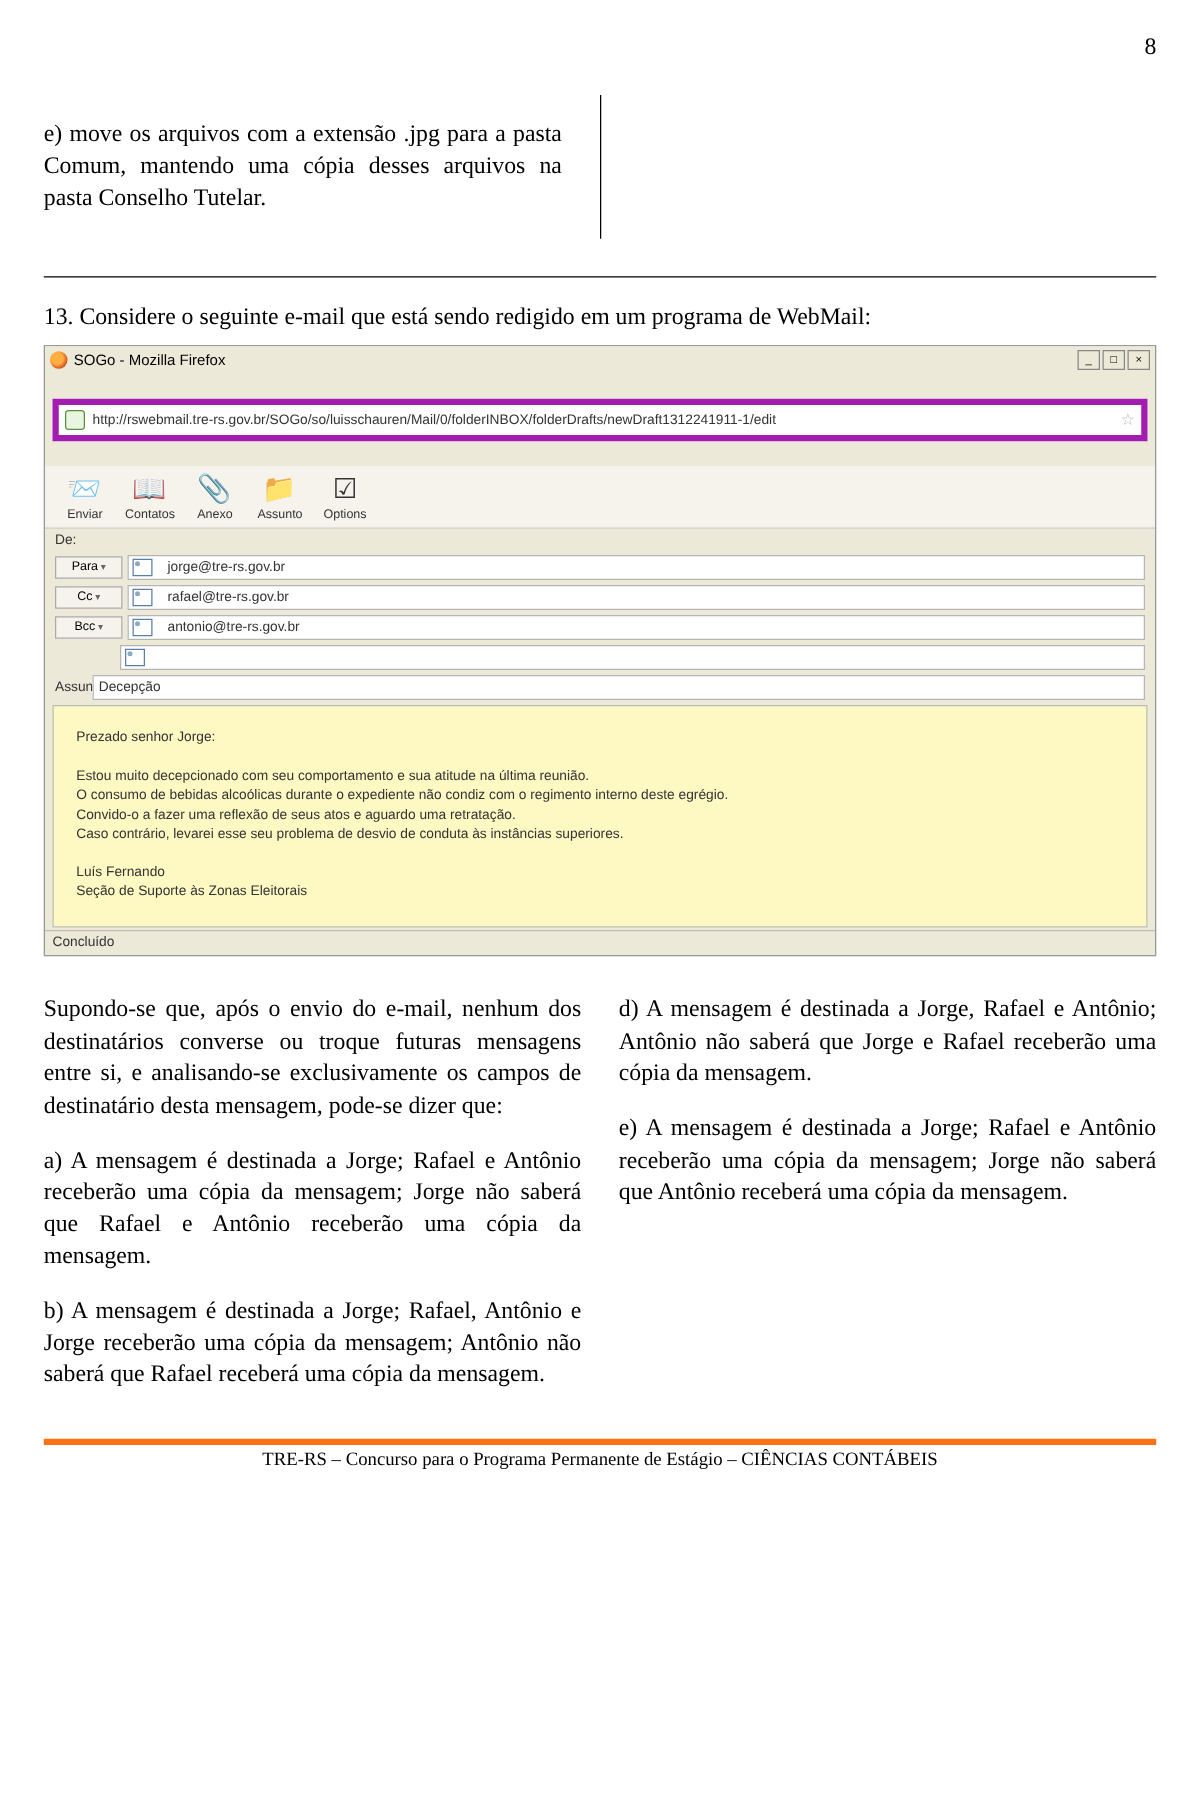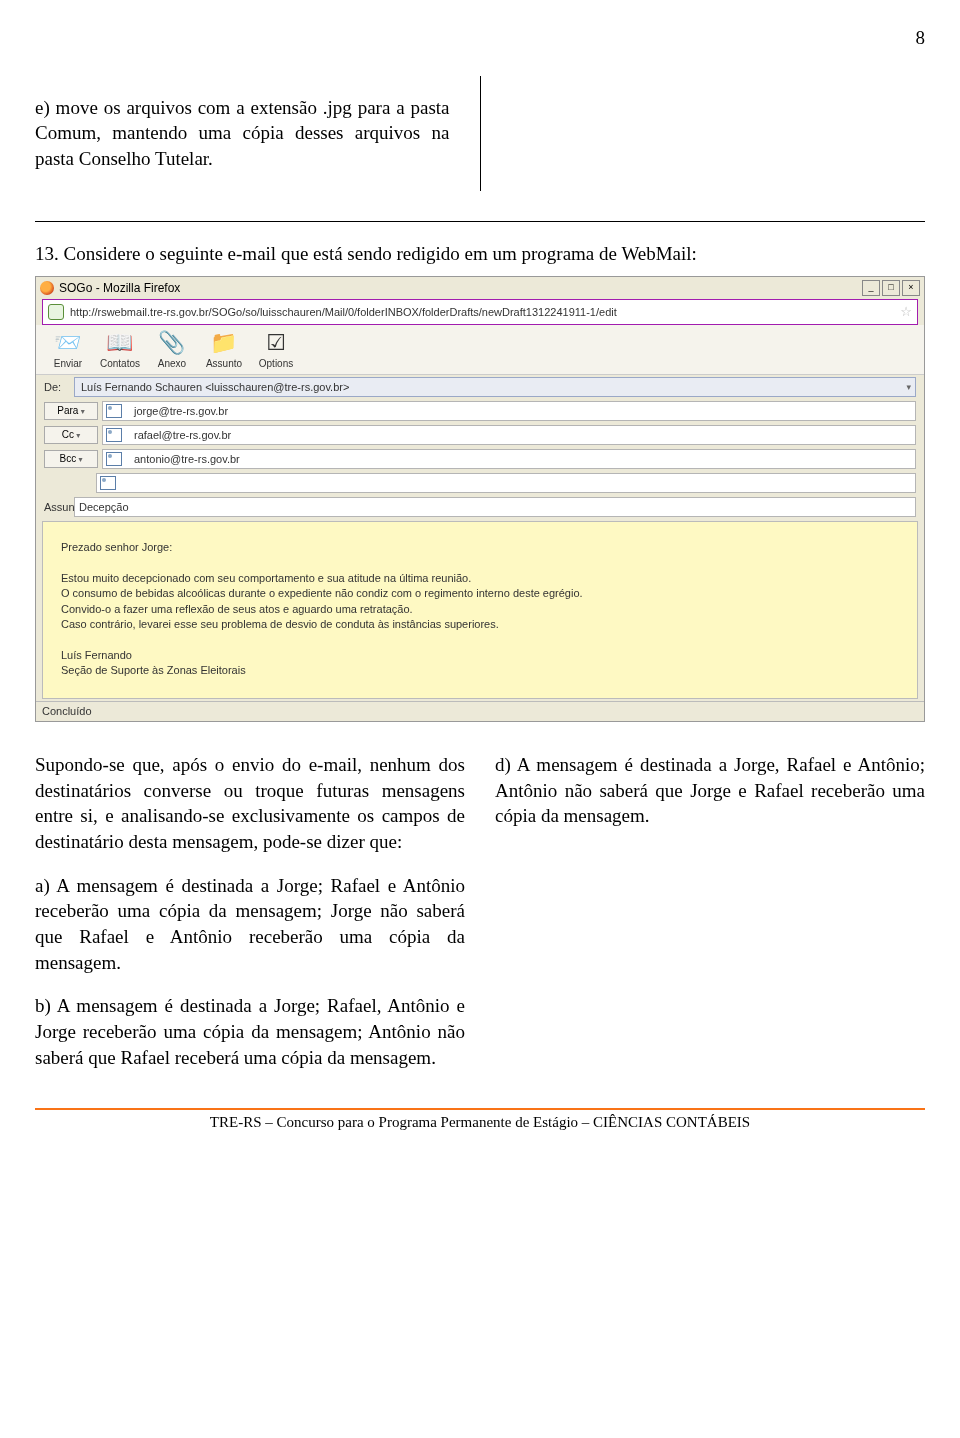--- a/index.html
+++ b/index.html
@@ -56,22 +56,22 @@
   }
   .titlebar .ff-icon {
     width: 14px; height: 14px; margin-right: 5px;
     background: radial-gradient(circle at 40% 40%, #ffae42 40%, #d9531e 70%, #4067b8 100%);
     border-radius: 50%;
   }
   .winbtns { margin-left: auto; display: flex; gap: 2px; }
   .winbtn { width: 16px; height: 14px; background: #ece9d8; border: 1px solid #888; font-size: 9px; text-align: center; line-height: 12px; }
   .addrbar {
     background: #fff;
-    border: 1px solid #a21caf;
-    margin: 0 6px;
+    border: 5px solid #a21caf;
+    margin: 20px 6px;
     padding: 3px 5px;
     display: flex;
     align-items: center;
     font-size: 11px;
     color: #333;
   }
   .addr-refresh {
     width: 14px; height: 14px; border: 1px solid #5a8f3a; border-radius: 3px;
     margin-right: 6px; position: relative; background: #e8f5e0;
   }
@@ -179,21 +179,21 @@
   }
   .ans-col {
     flex: 1;
     text-align: justify;
   }
   .ans-col p { margin: 0 0 18px 0; }
   .footer {
     text-align: center;
     font-size: 15px;
     margin-top: 20px;
-    border-top: 2px solid #f97316;
+    border-top: 5px solid #f97316;
     padding-top: 2px;
   }
 </style>
 </head>
 <body>
 
 <div class="page-number">8</div>
 
 <div class="two-col">
   <div class="col">
@@ -240,21 +240,20 @@
       <span>Assunto</span>
     </div>
     <div class="tbtn">
       <div class="tbtn-icon">☑</div>
       <span>Options</span>
     </div>
   </div>
 
   <div class="formrow">
     <div class="formlabel">De:</div>
-    <div class="de-select">Luís Fernando Schauren &lt;luisschauren@tre-rs.gov.br&gt;</div>
   </div>
 
   <div class="formrow">
     <div class="pillbtn">Para</div>
     <div class="recipient-input"><span class="card"></span><span>jorge@tre-rs.gov.br</span></div>
   </div>
   <div class="formrow">
     <div class="pillbtn">Cc</div>
     <div class="recipient-input"><span class="card"></span><span>rafael@tre-rs.gov.br</span></div>
   </div>
@@ -290,16 +289,17 @@
 </div>
 
 <div class="answers">
   <div class="ans-col">
     <p>Supondo-se que, após o envio do e-mail, nenhum dos destinatários converse ou troque futuras mensagens entre si, e analisando-se exclusivamente os campos de destinatário desta mensagem, pode-se dizer que:</p>
     <p>a) A mensagem é destinada a Jorge; Rafael e Antônio receberão uma cópia da mensagem; Jorge não saberá que Rafael e Antônio receberão uma cópia da mensagem.</p>
     <p>b) A mensagem é destinada a Jorge; Rafael, Antônio e Jorge receberão uma cópia da mensagem; Antônio não saberá que Rafael receberá uma cópia da mensagem.</p>
   </div>
   <div class="ans-col">
     <p>d) A mensagem é destinada a Jorge, Rafael e Antônio; Antônio não saberá que Jorge e Rafael receberão uma cópia da mensagem.</p>
+    <p>e) A mensagem é destinada a Jorge; Rafael e Antônio receberão uma cópia da mensagem; Jorge não saberá que Antônio receberá uma cópia da mensagem.</p>
   </div>
 </div>
 
 <div class="footer">TRE-RS – Concurso para o Programa Permanente de Estágio – CIÊNCIAS CONTÁBEIS</div>
 
 </body></html>

